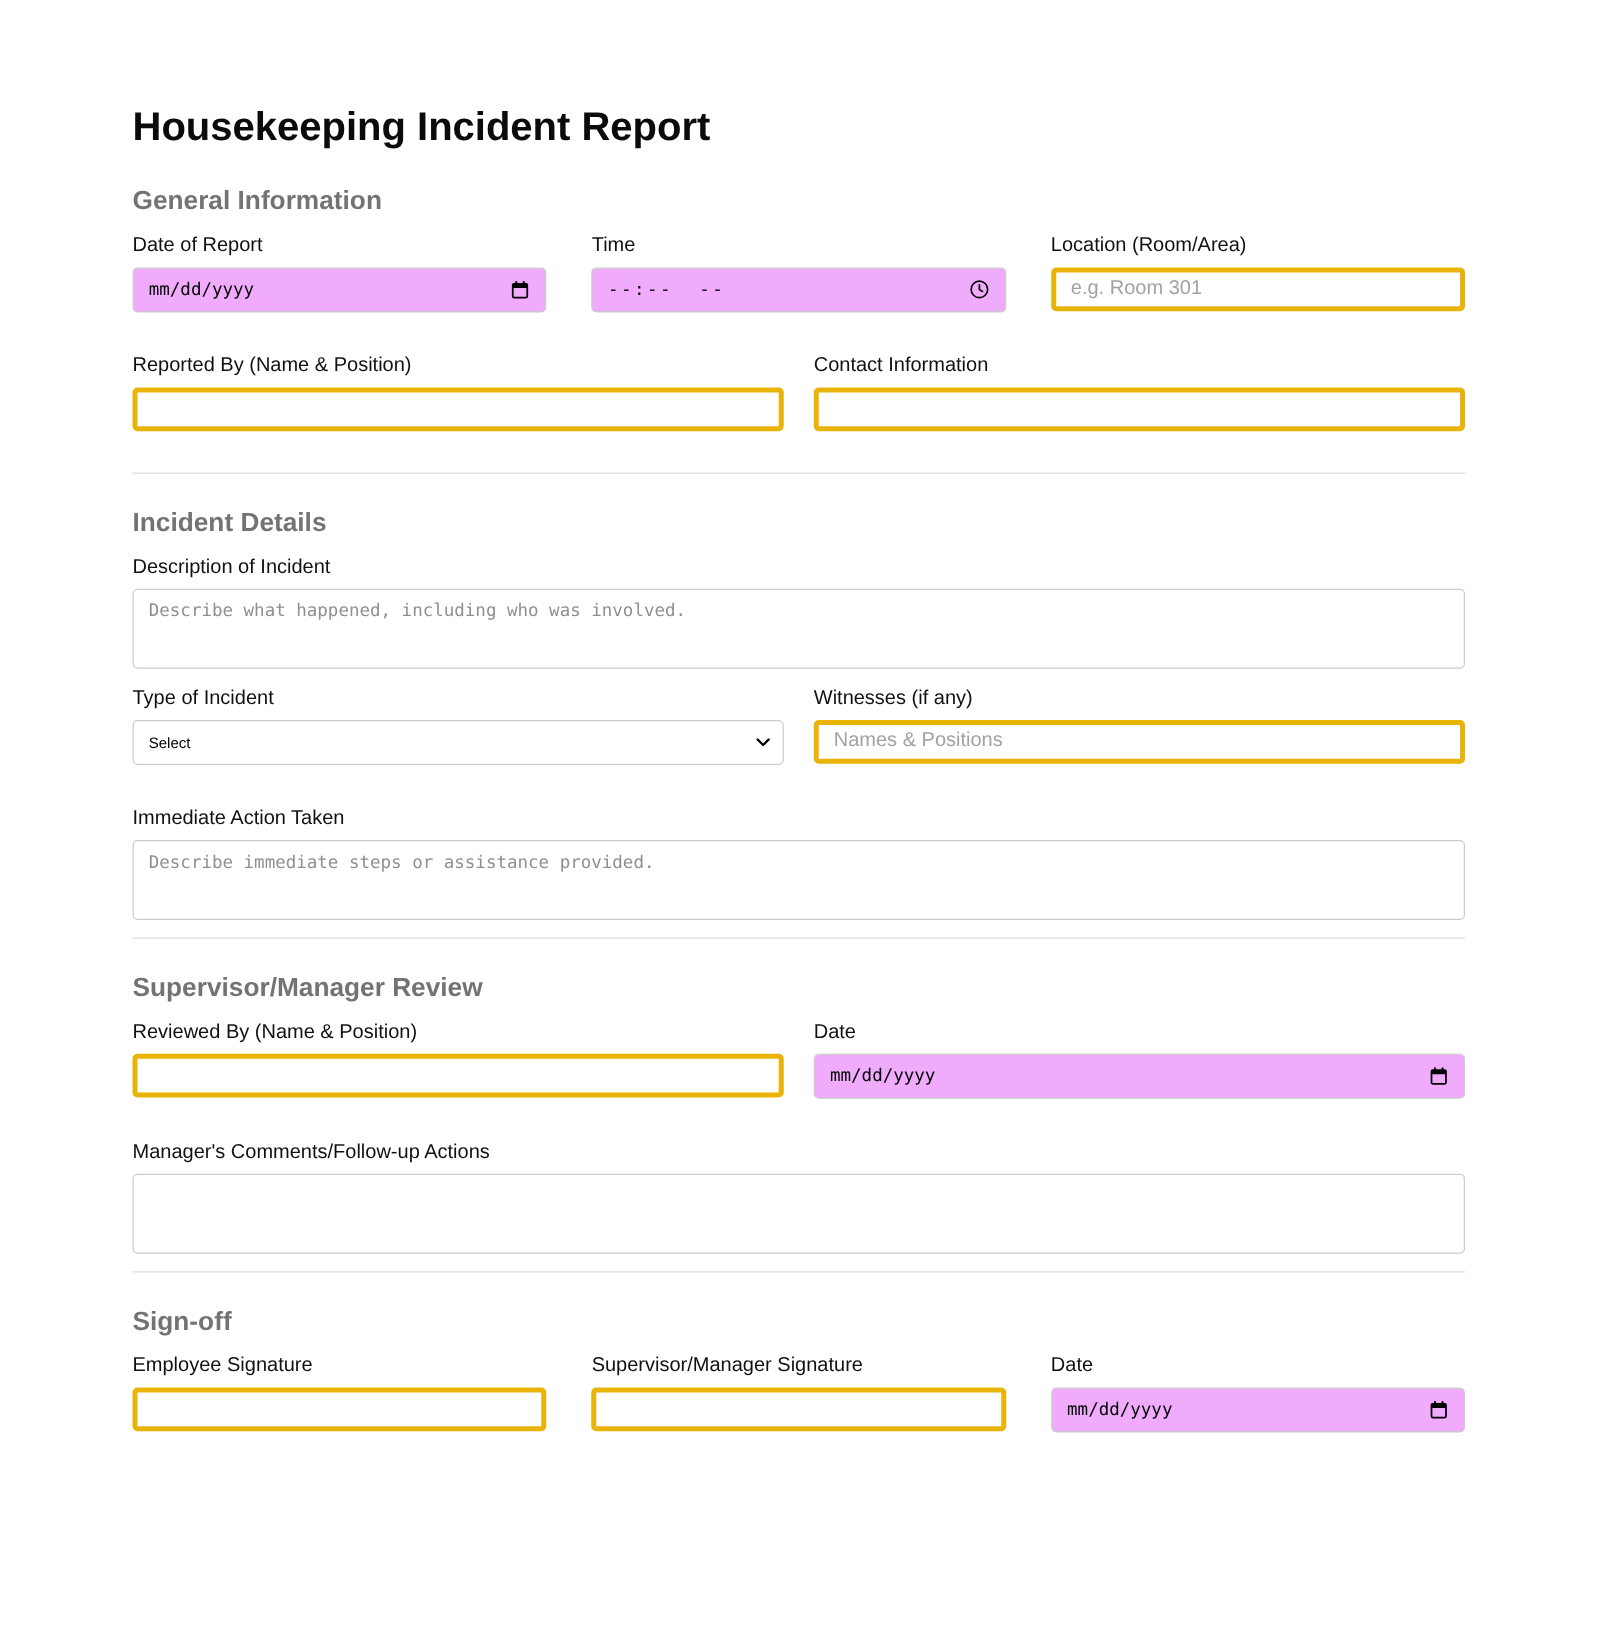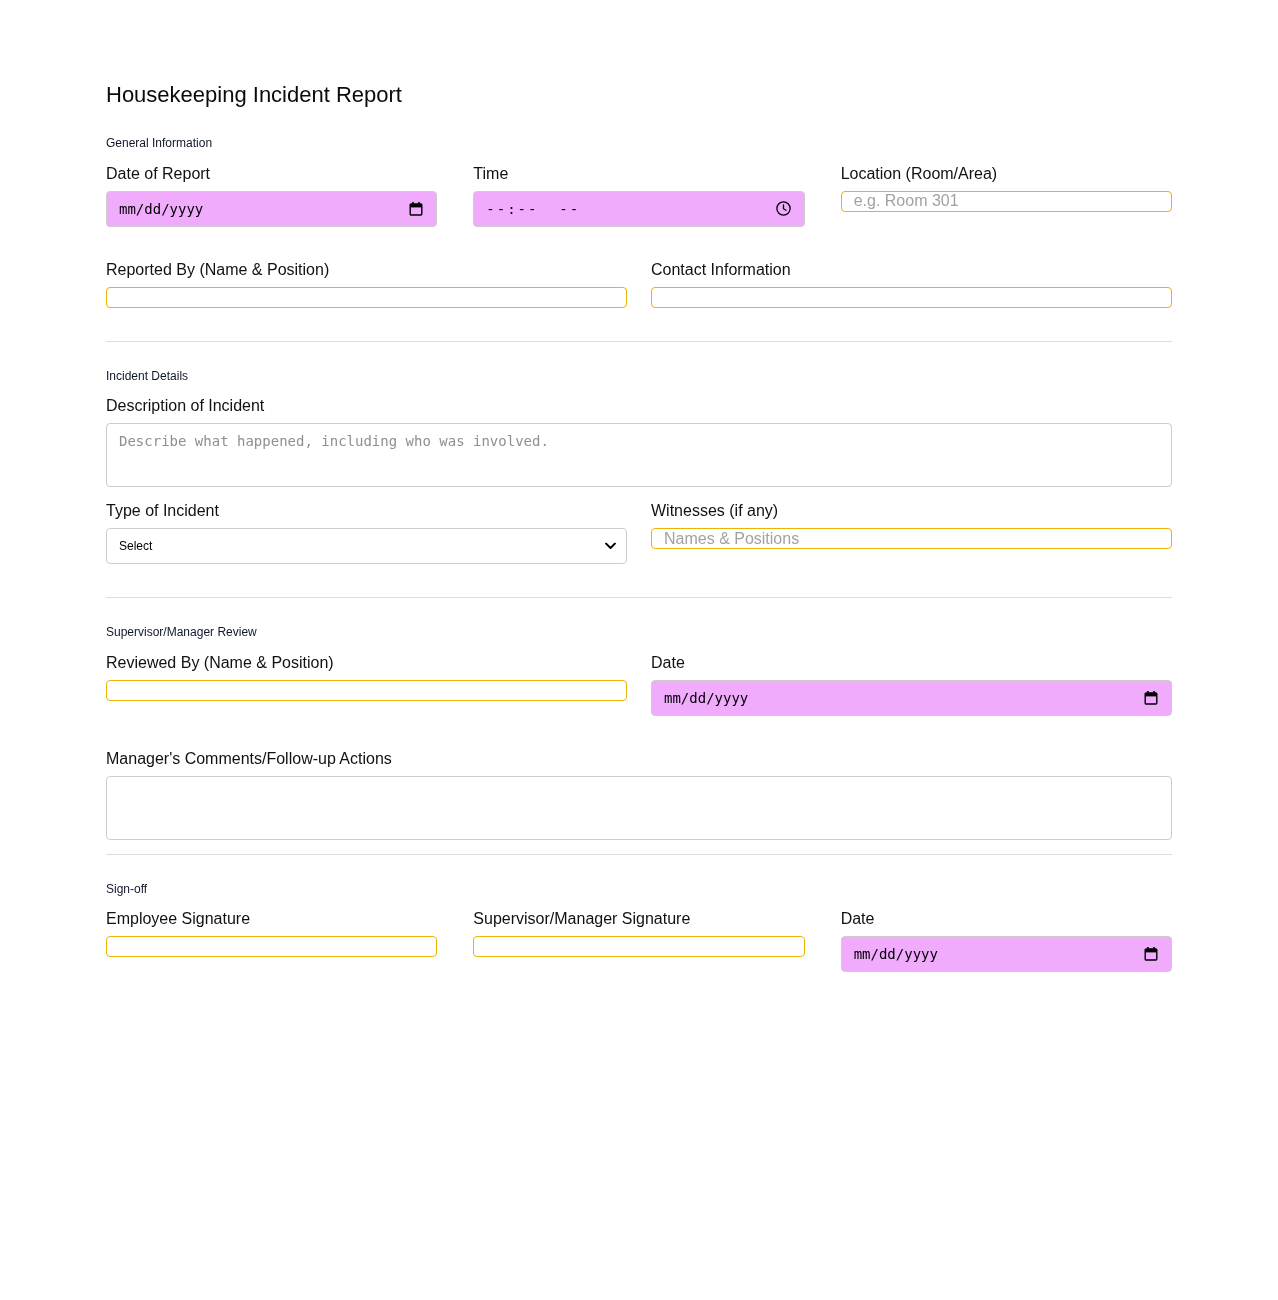--- a/index.html
+++ b/index.html
@@ -10,32 +10,32 @@
     font-family: "Liberation Sans", sans-serif;
     color: #000000;
   }
   .page {
     width: 1066px;
     margin: 0 auto;
     padding-top: 82px;
     padding-bottom: 160px;
   }
   h1.page-title {
-    font-size: 22px;
-    font-weight: 400;
+    font-size: 32px;
+    font-weight: 700;
     line-height: 1.2;
     margin: 0 0 28px 0;
     color: #0b0b0b;
   }
   h2.section-heading {
-    font-size: 12px;
-    font-weight: 400;
+    font-size: 21px;
+    font-weight: 700;
     line-height: 1.2;
     margin: 0 0 13px 0;
-    color: #0f172a;
+    color: #737373;
   }
   .field-label {
     display: block;
     font-size: 16px;
     line-height: 19px;
     margin-bottom: 8px;
     color: #111111;
   }
   .row3 {
     display: grid;
@@ -45,22 +45,22 @@
   .row2 {
     display: grid;
     grid-template-columns: 1fr 1fr;
     column-gap: 24px;
   }
   .fgroup { margin-bottom: 33px; }
   .fgroup-ta { margin-bottom: 14px; }
 
   .text-input {
     width: 100%;
-    height: 21px;
-    border: 1px solid #eab308;
+    height: 35px;
+    border: 4px solid #eab308;
     border-radius: 4px;
     padding: 0 12px;
     font-family: "Liberation Sans", sans-serif;
     font-size: 16px;
     color: #000000;
     background: #ffffff;
     outline: none;
   }
   .text-input::placeholder { color: #a2a2a2; opacity: 1; }
 
@@ -206,20 +206,24 @@
           </svg>
         </span>
       </div>
     </div>
     <div>
       <label class="field-label">Witnesses (if any)</label>
       <input type="text" class="text-input" placeholder="Names &amp; Positions" style="">
     </div>
   </div>
 
+  <div class="fgroup-ta">
+    <label class="field-label">Immediate Action Taken</label>
+    <textarea class="area-input" placeholder="Describe immediate steps or assistance provided." style=""></textarea>
+  </div>
 
   <hr class="section-divider" style="margin-top:11px">
 
   <h2 class="section-heading">Supervisor/Manager Review</h2>
 
   <div class="row2 fgroup">
     <div>
       <label class="field-label">Reviewed By (Name &amp; Position)</label>
       <input type="text" class="text-input" style="">
     </div>

